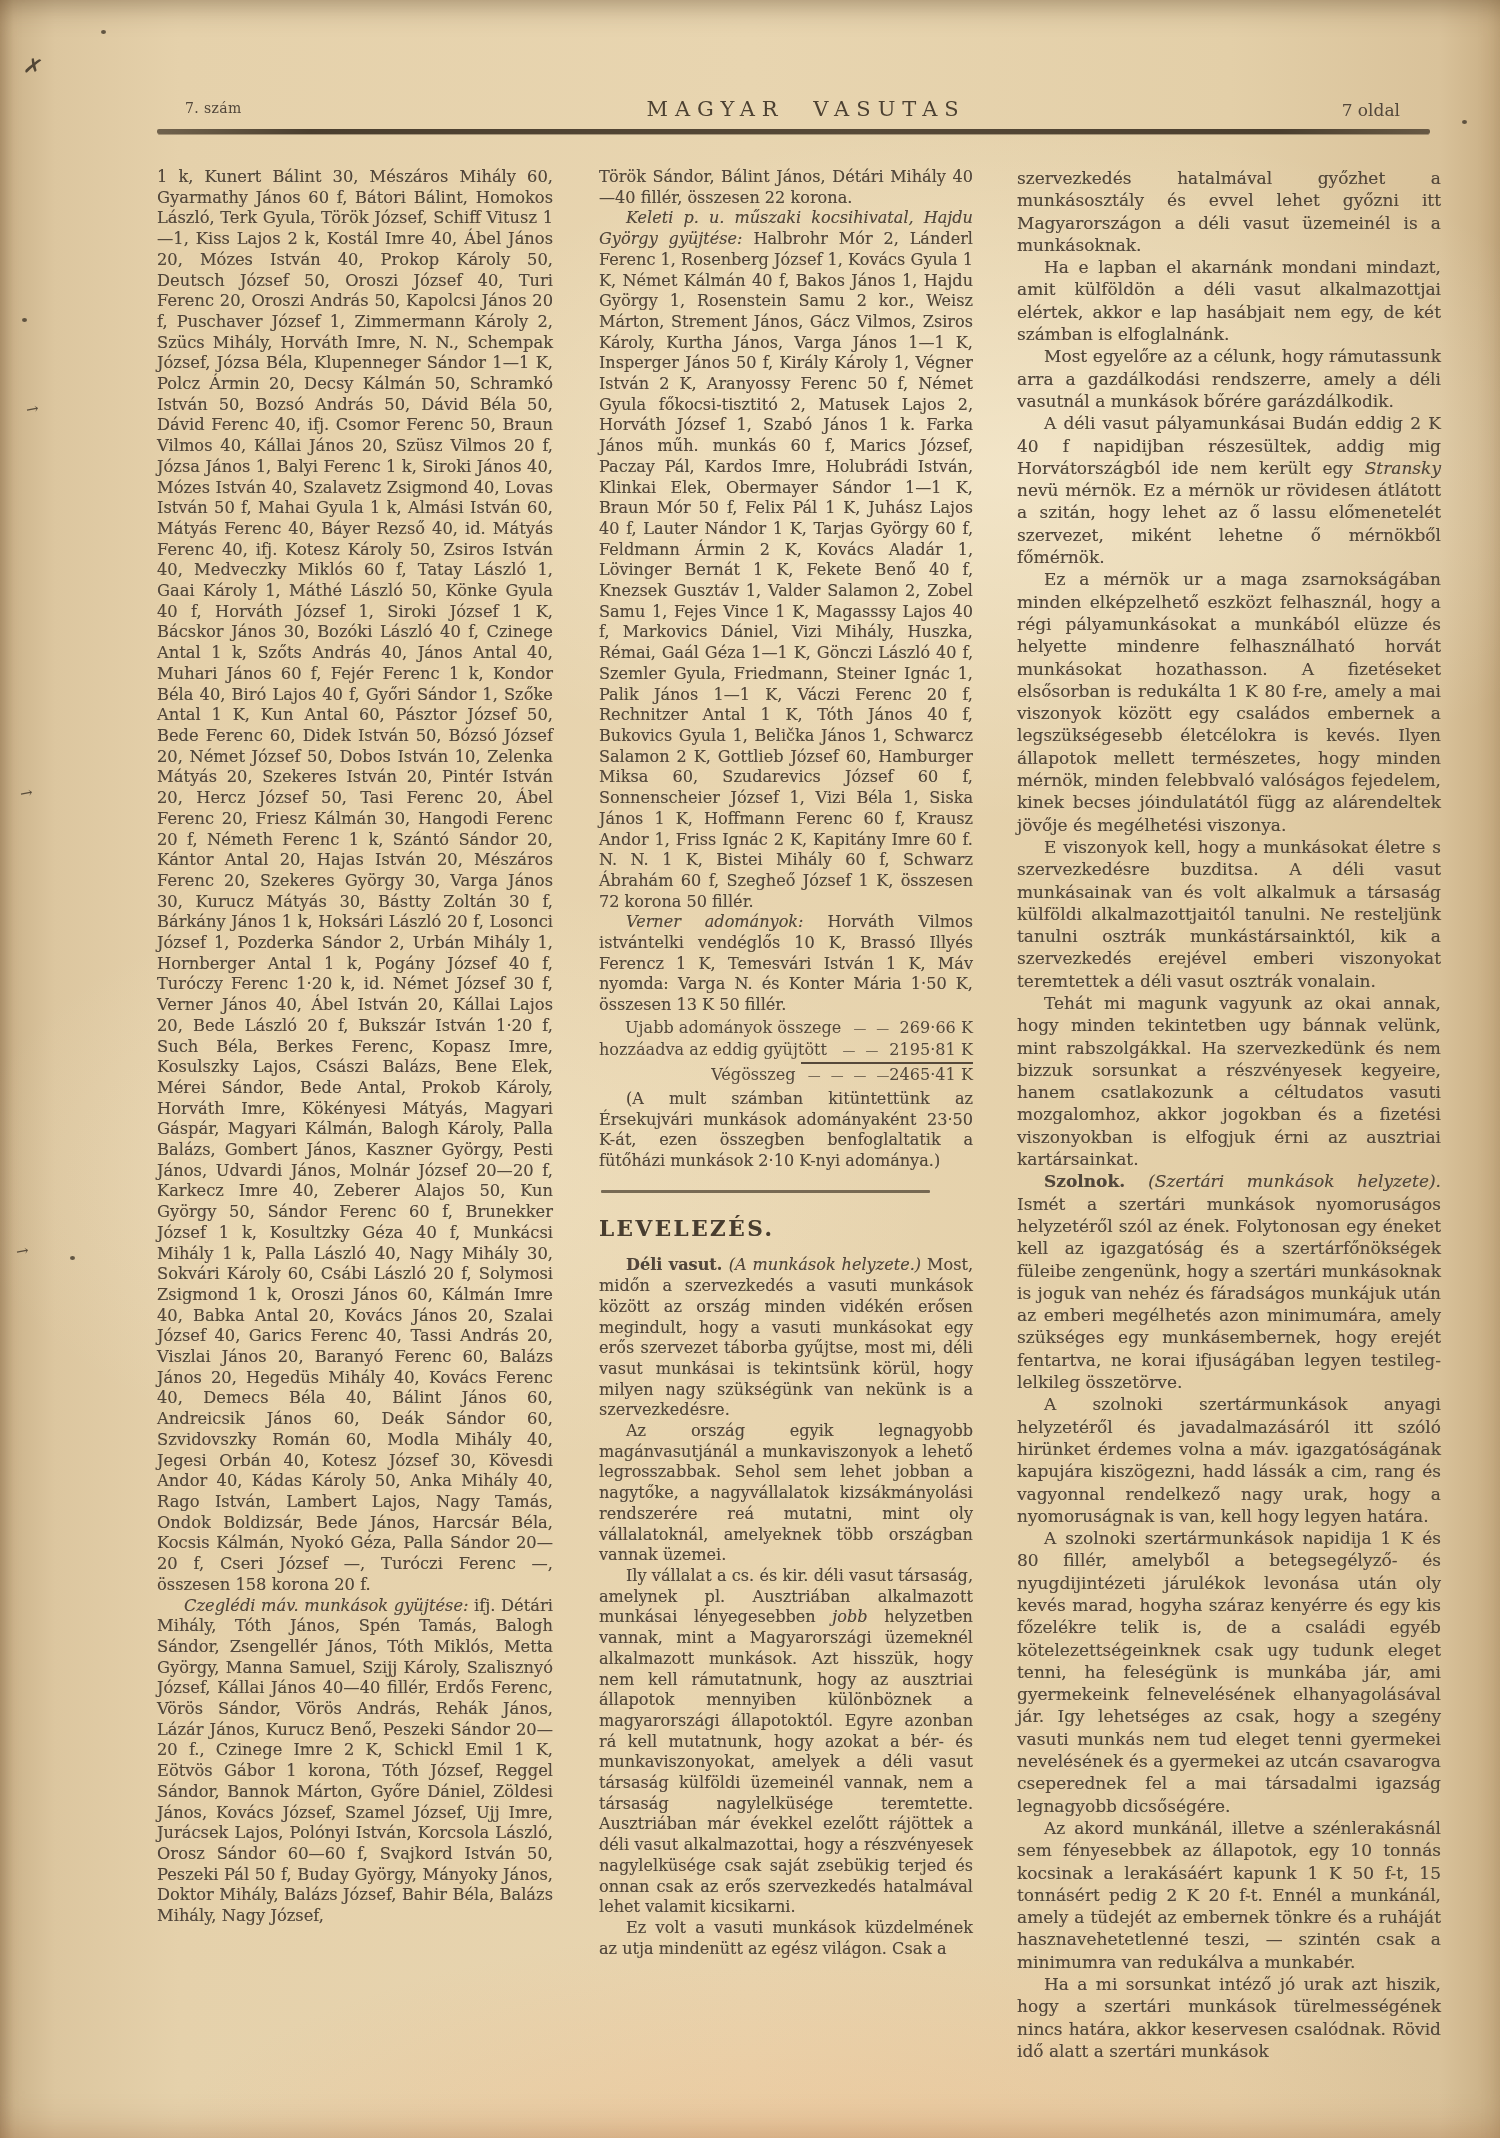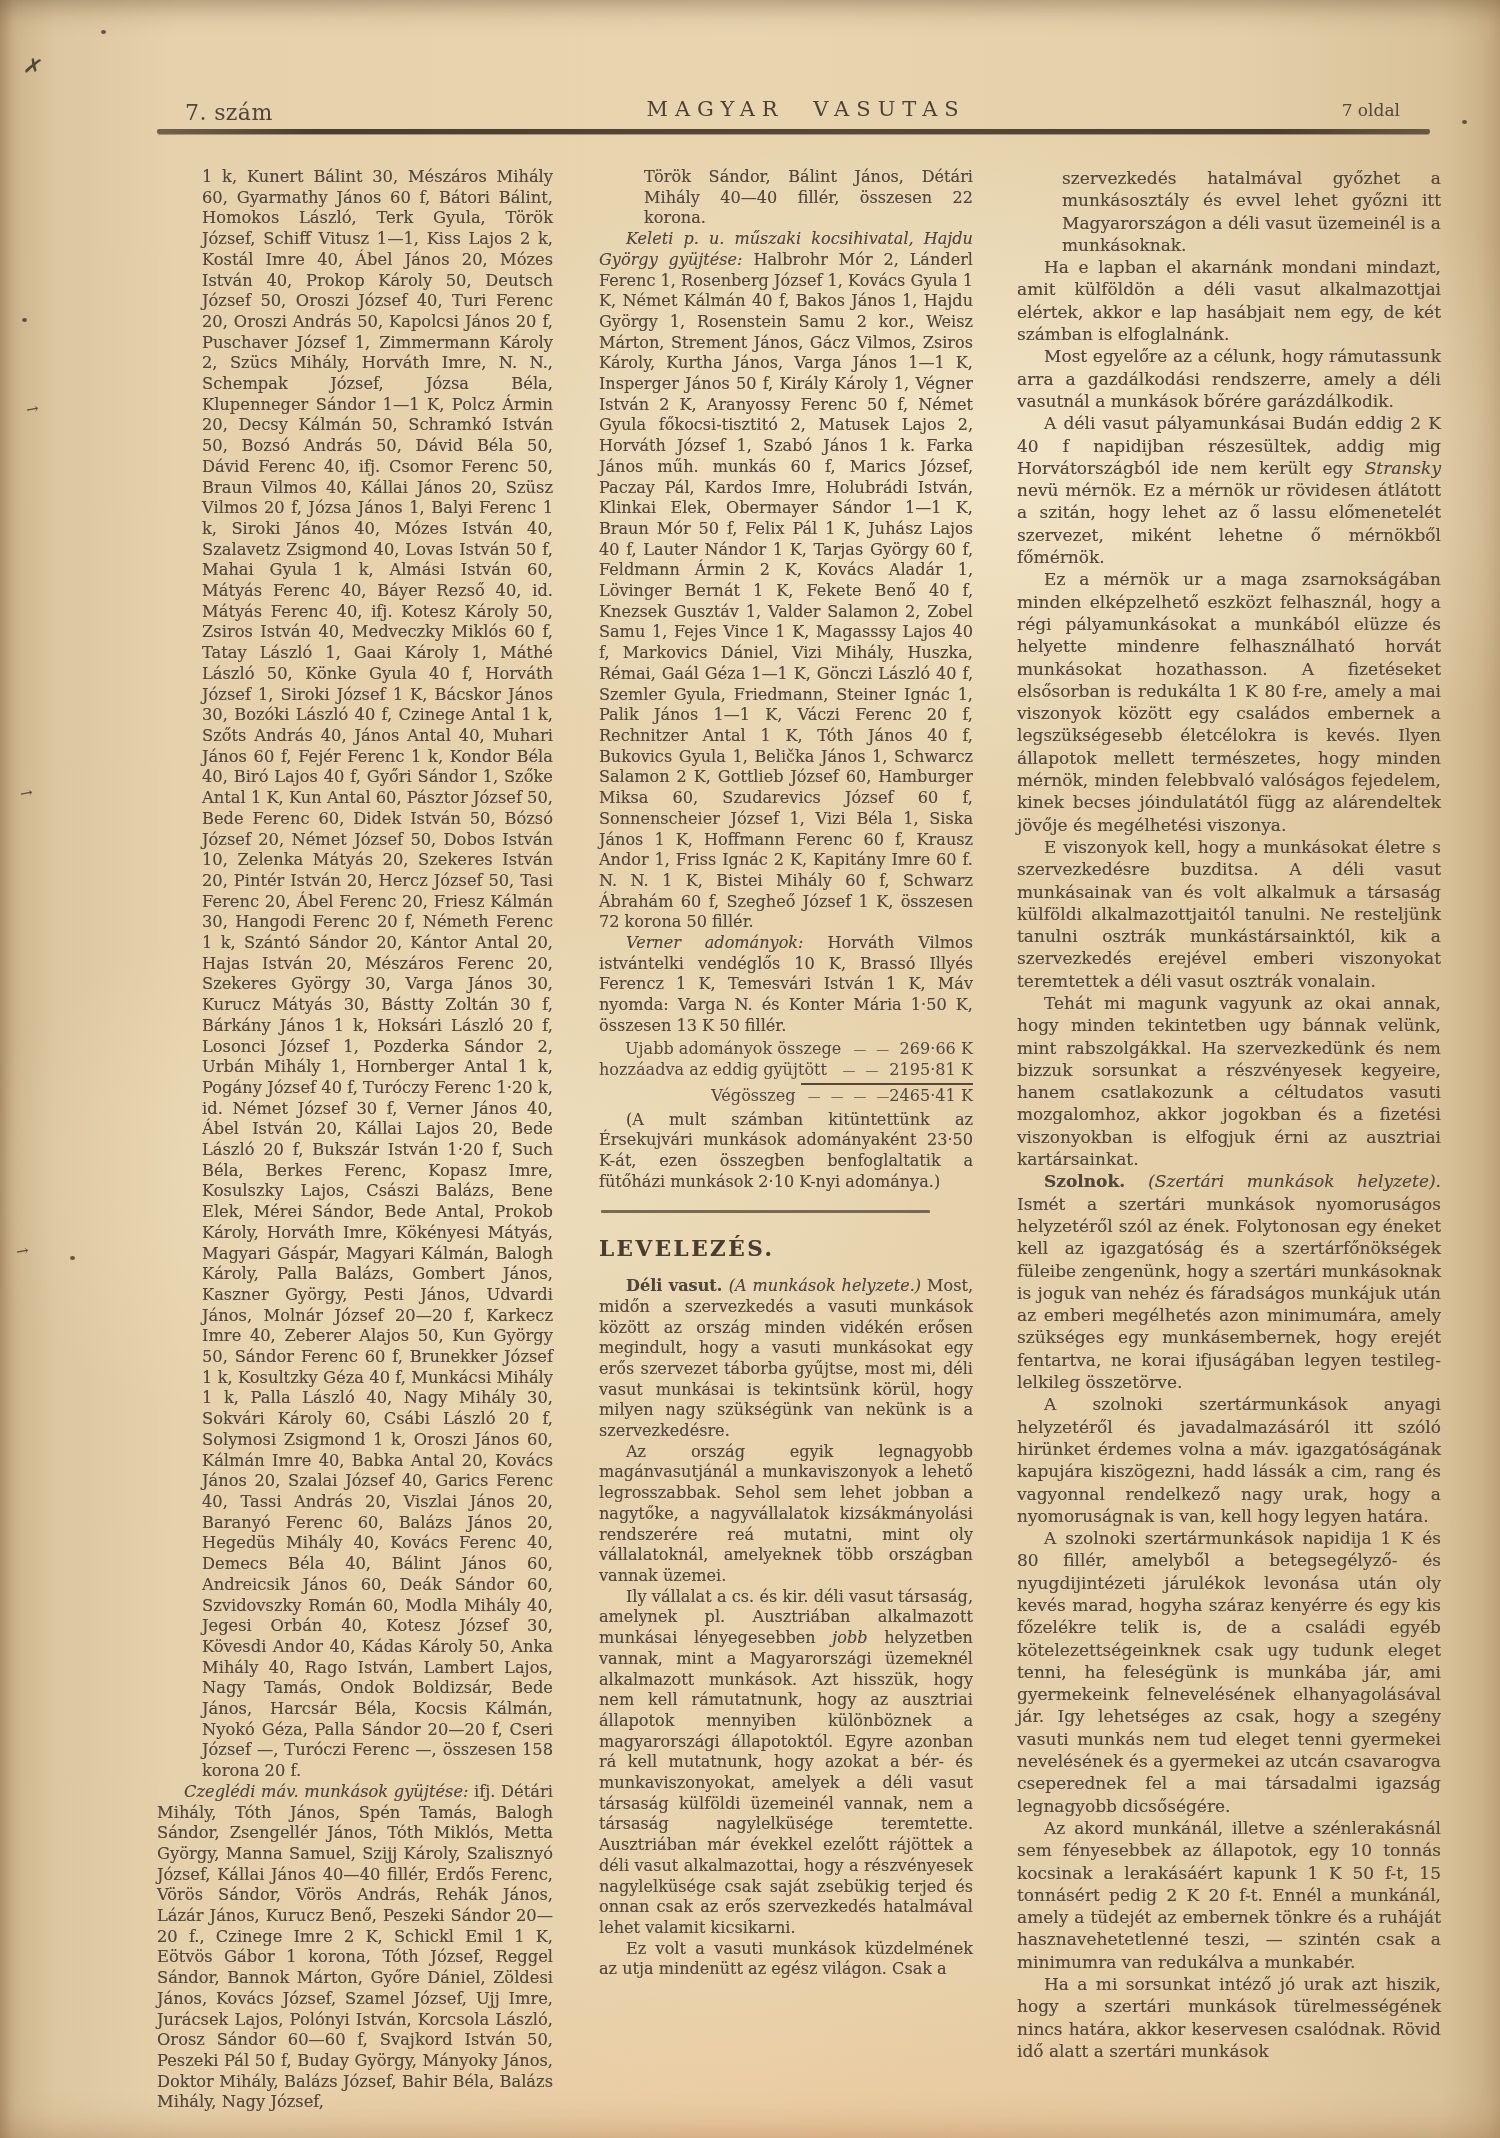--- a/index.html
+++ b/index.html
@@ -8,34 +8,34 @@
     font-family:"DejaVu Serif","Liberation Serif",serif;color:#51463a;
     background:
       radial-gradient(900px 500px at 68% 22%, rgba(255,248,228,.5), rgba(255,248,228,0) 70%),
       radial-gradient(700px 420px at 30% 55%, rgba(250,240,214,.35), rgba(250,240,214,0) 70%),
       radial-gradient(1100px 460px at 55% 104%, rgba(243,176,122,.40), rgba(243,176,122,0) 65%),
       linear-gradient(90deg,#b49a74 0,#cdb58d 14px,#dcc69f 55px,#e5d1ab 180px,#e8d5b0 50%,#e3cfa8 82%,#d9c29a 96%,#c7ad83 100%),
       #e0cba5;
     box-shadow: inset 0 18px 28px -14px rgba(90,66,38,.5), inset 0 -22px 34px -16px rgba(150,88,46,.35);
   }
   .masthead{position:absolute;top:97px;left:185px;right:92px;height:28px;}
-  .issue{position:absolute;left:0;top:3px;font-size:22px;letter-spacing:.4px;}
+  .issue{position:absolute;left:0;top:3px;font-size:14px;letter-spacing:.4px;}
   .title{position:absolute;left:50%;transform:translateX(-47%);top:0;font-size:21px;letter-spacing:7px;word-spacing:15px;white-space:nowrap;color:#4c4132;}
   .pageno{position:absolute;right:8px;top:3px;font-size:17px;text-align:center;}
   .header-rule{position:absolute;top:129px;left:157px;right:70px;height:5px;border-radius:2px;
     background:linear-gradient(90deg,rgba(74,62,46,.75),#4a3e2e 12%,#564938 55%,#4a3e2e 88%,rgba(74,62,46,.8));
     box-shadow:0 2px 0 -1px rgba(90,76,56,.45);}
   .columns{position:absolute;top:167px;left:157px;display:flex;}
   .col{text-align:justify;text-justify:inter-word;hyphens:auto;}
   .col p{ text-shadow:0 0 .5px rgba(81,70,58,.45); }
   .col-1{width:396px;margin-right:46px;font-size:16.3px;line-height:20.7px;}
   .col-2{width:374px;margin-right:44px;font-size:16.1px;line-height:20.7px;}
   .col-3{width:424px;font-size:17px;line-height:22.3px;}
   p.para{margin:0;text-indent:27px;}
-  p.noindent{text-indent:0;margin-left:45px;}
+  p.noindent{text-indent:0;}
   .it{font-style:italic;}
   .bd{font-weight:bold;}
   .section-heading{margin:26px 0 16px;text-align:left;font-size:21.5px;font-weight:bold;letter-spacing:2.5px;color:#483d2f;text-shadow:0 0 .6px rgba(72,61,47,.5);}
   .col-rule{height:3px;background:#5a4d3b;width:88%;margin:18px auto 0 2px;opacity:.8;border-radius:1px;}
   .totals{margin:2px 0;}
   .total-row{display:flex;align-items:baseline;}
   .total-row .t-label{white-space:nowrap;}
   .total-row.first .t-label{padding-left:26px;}
   .total-row .t-leader{flex:1;text-align:right;letter-spacing:3px;opacity:.85;font-size:.8em;padding:0 8px 0 12px;overflow:hidden;white-space:nowrap;}
   .total-row .t-value{white-space:nowrap;}

